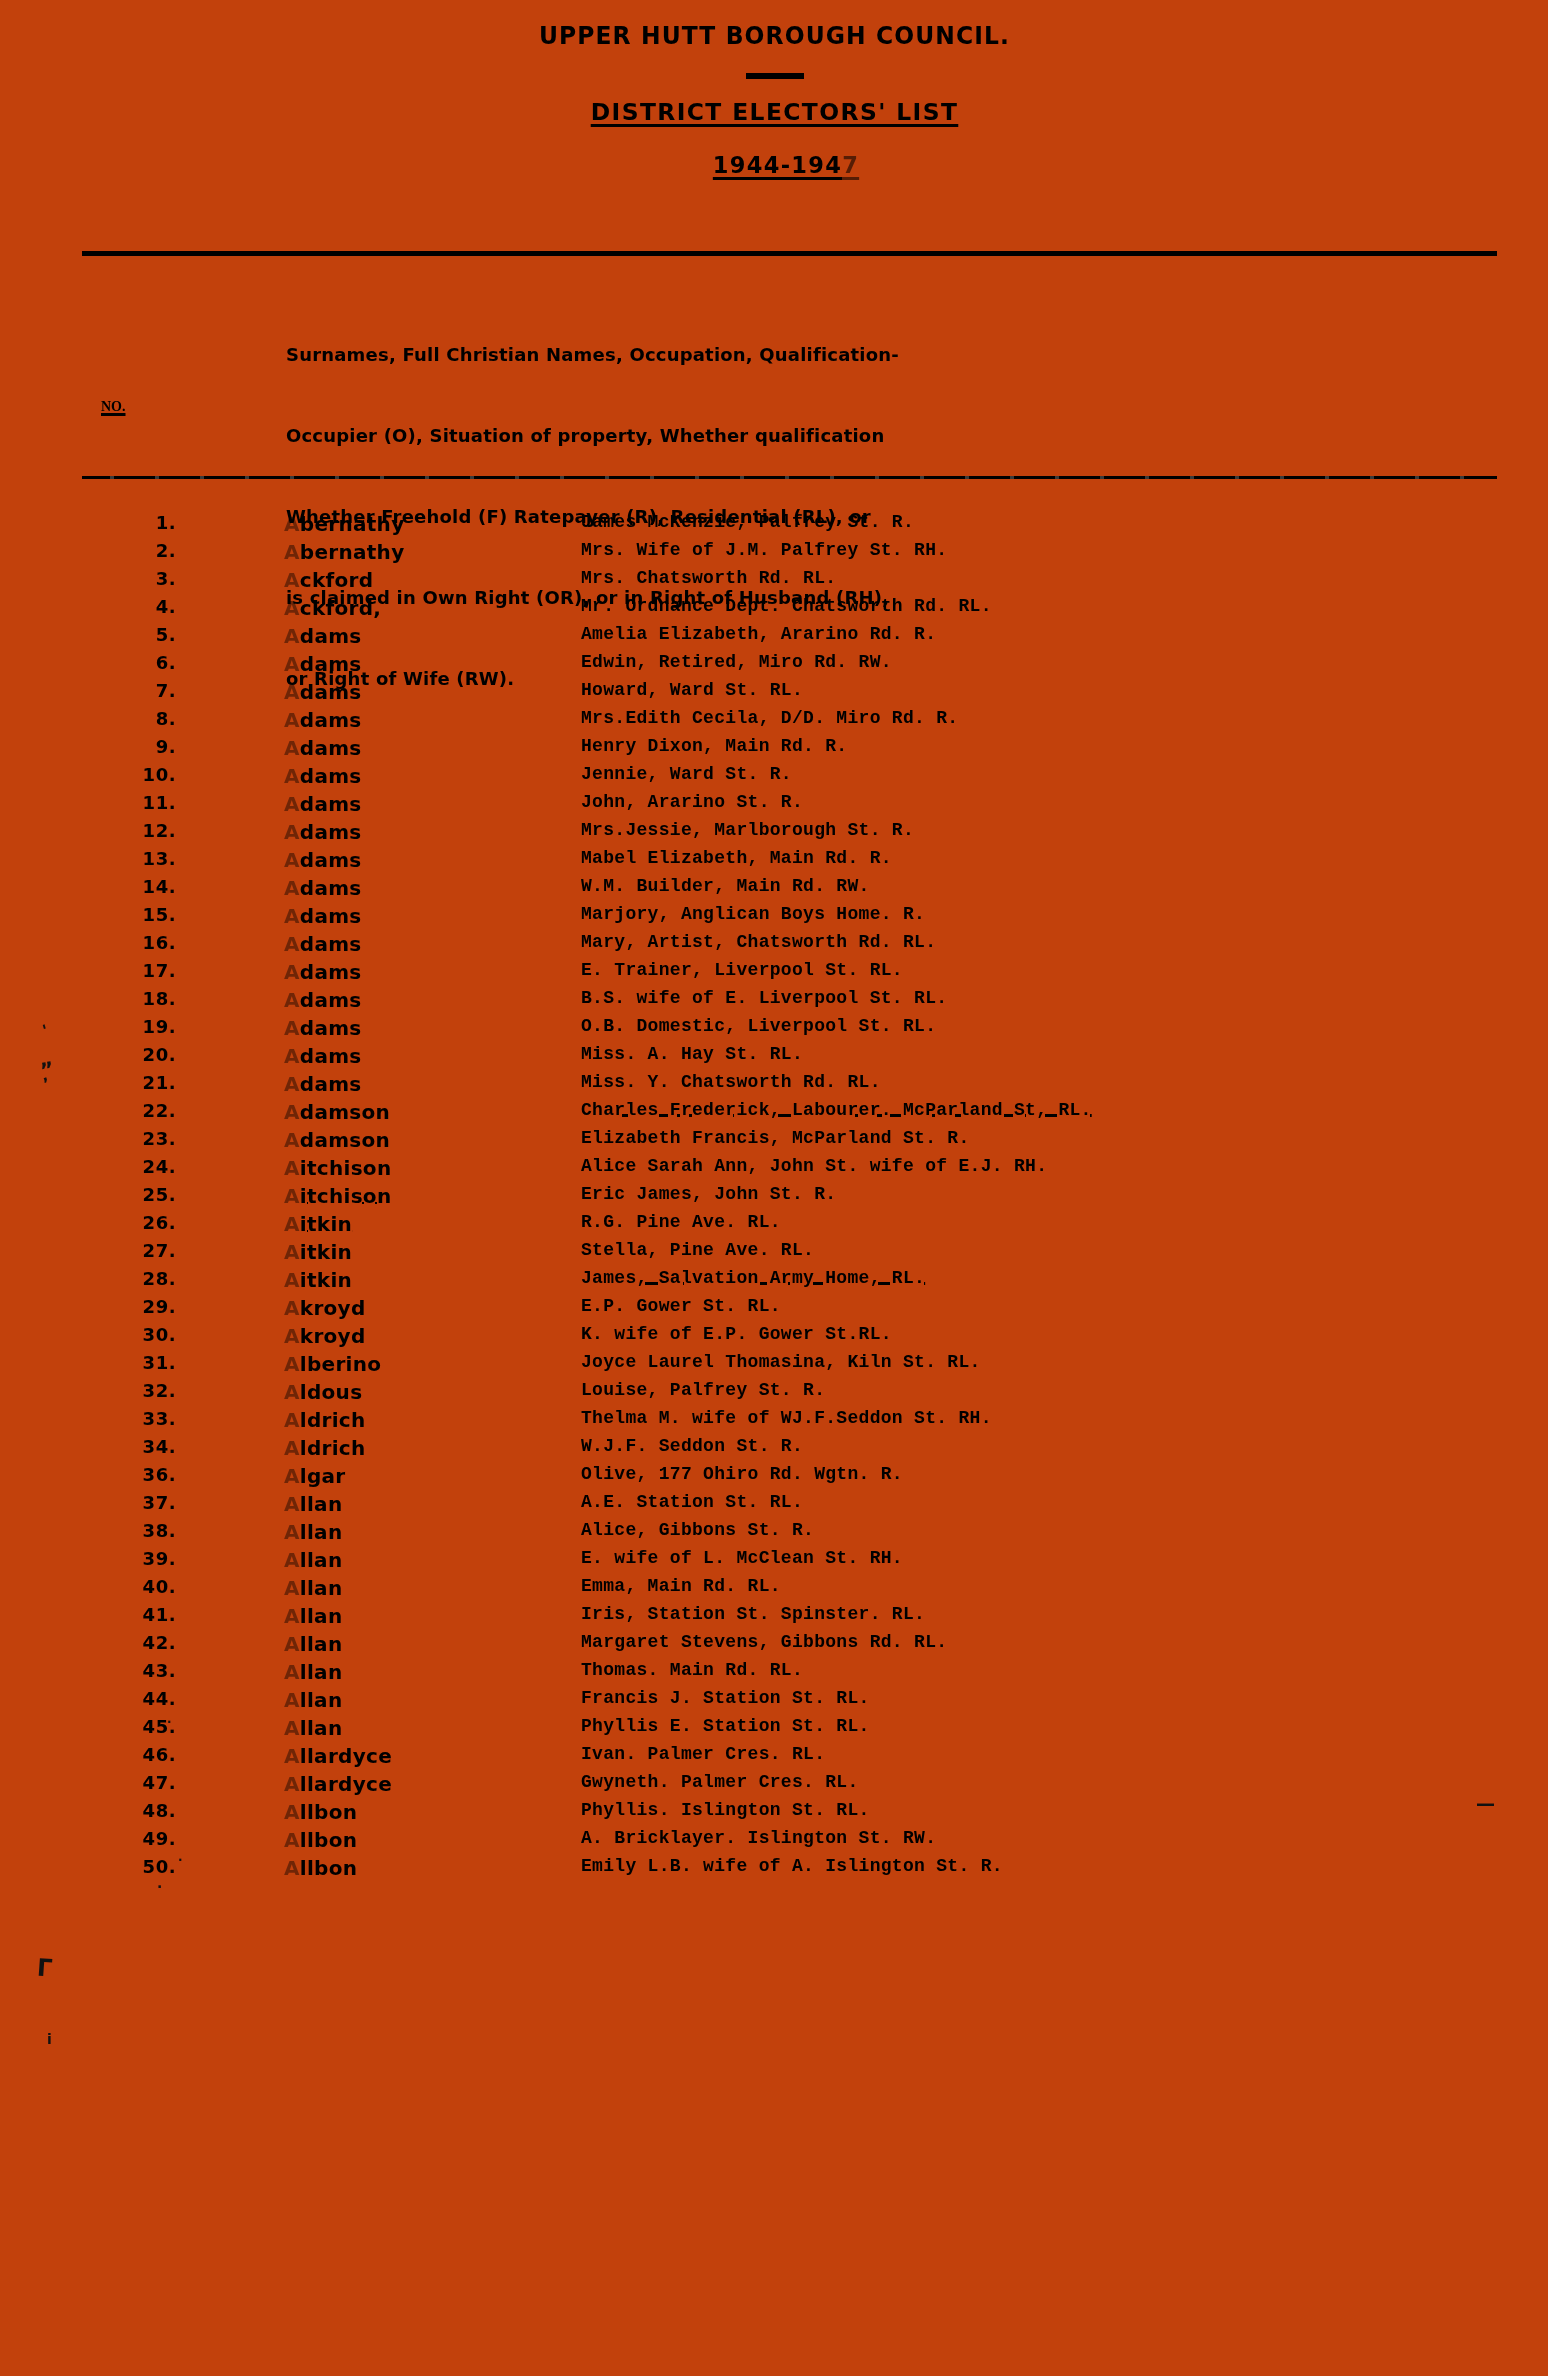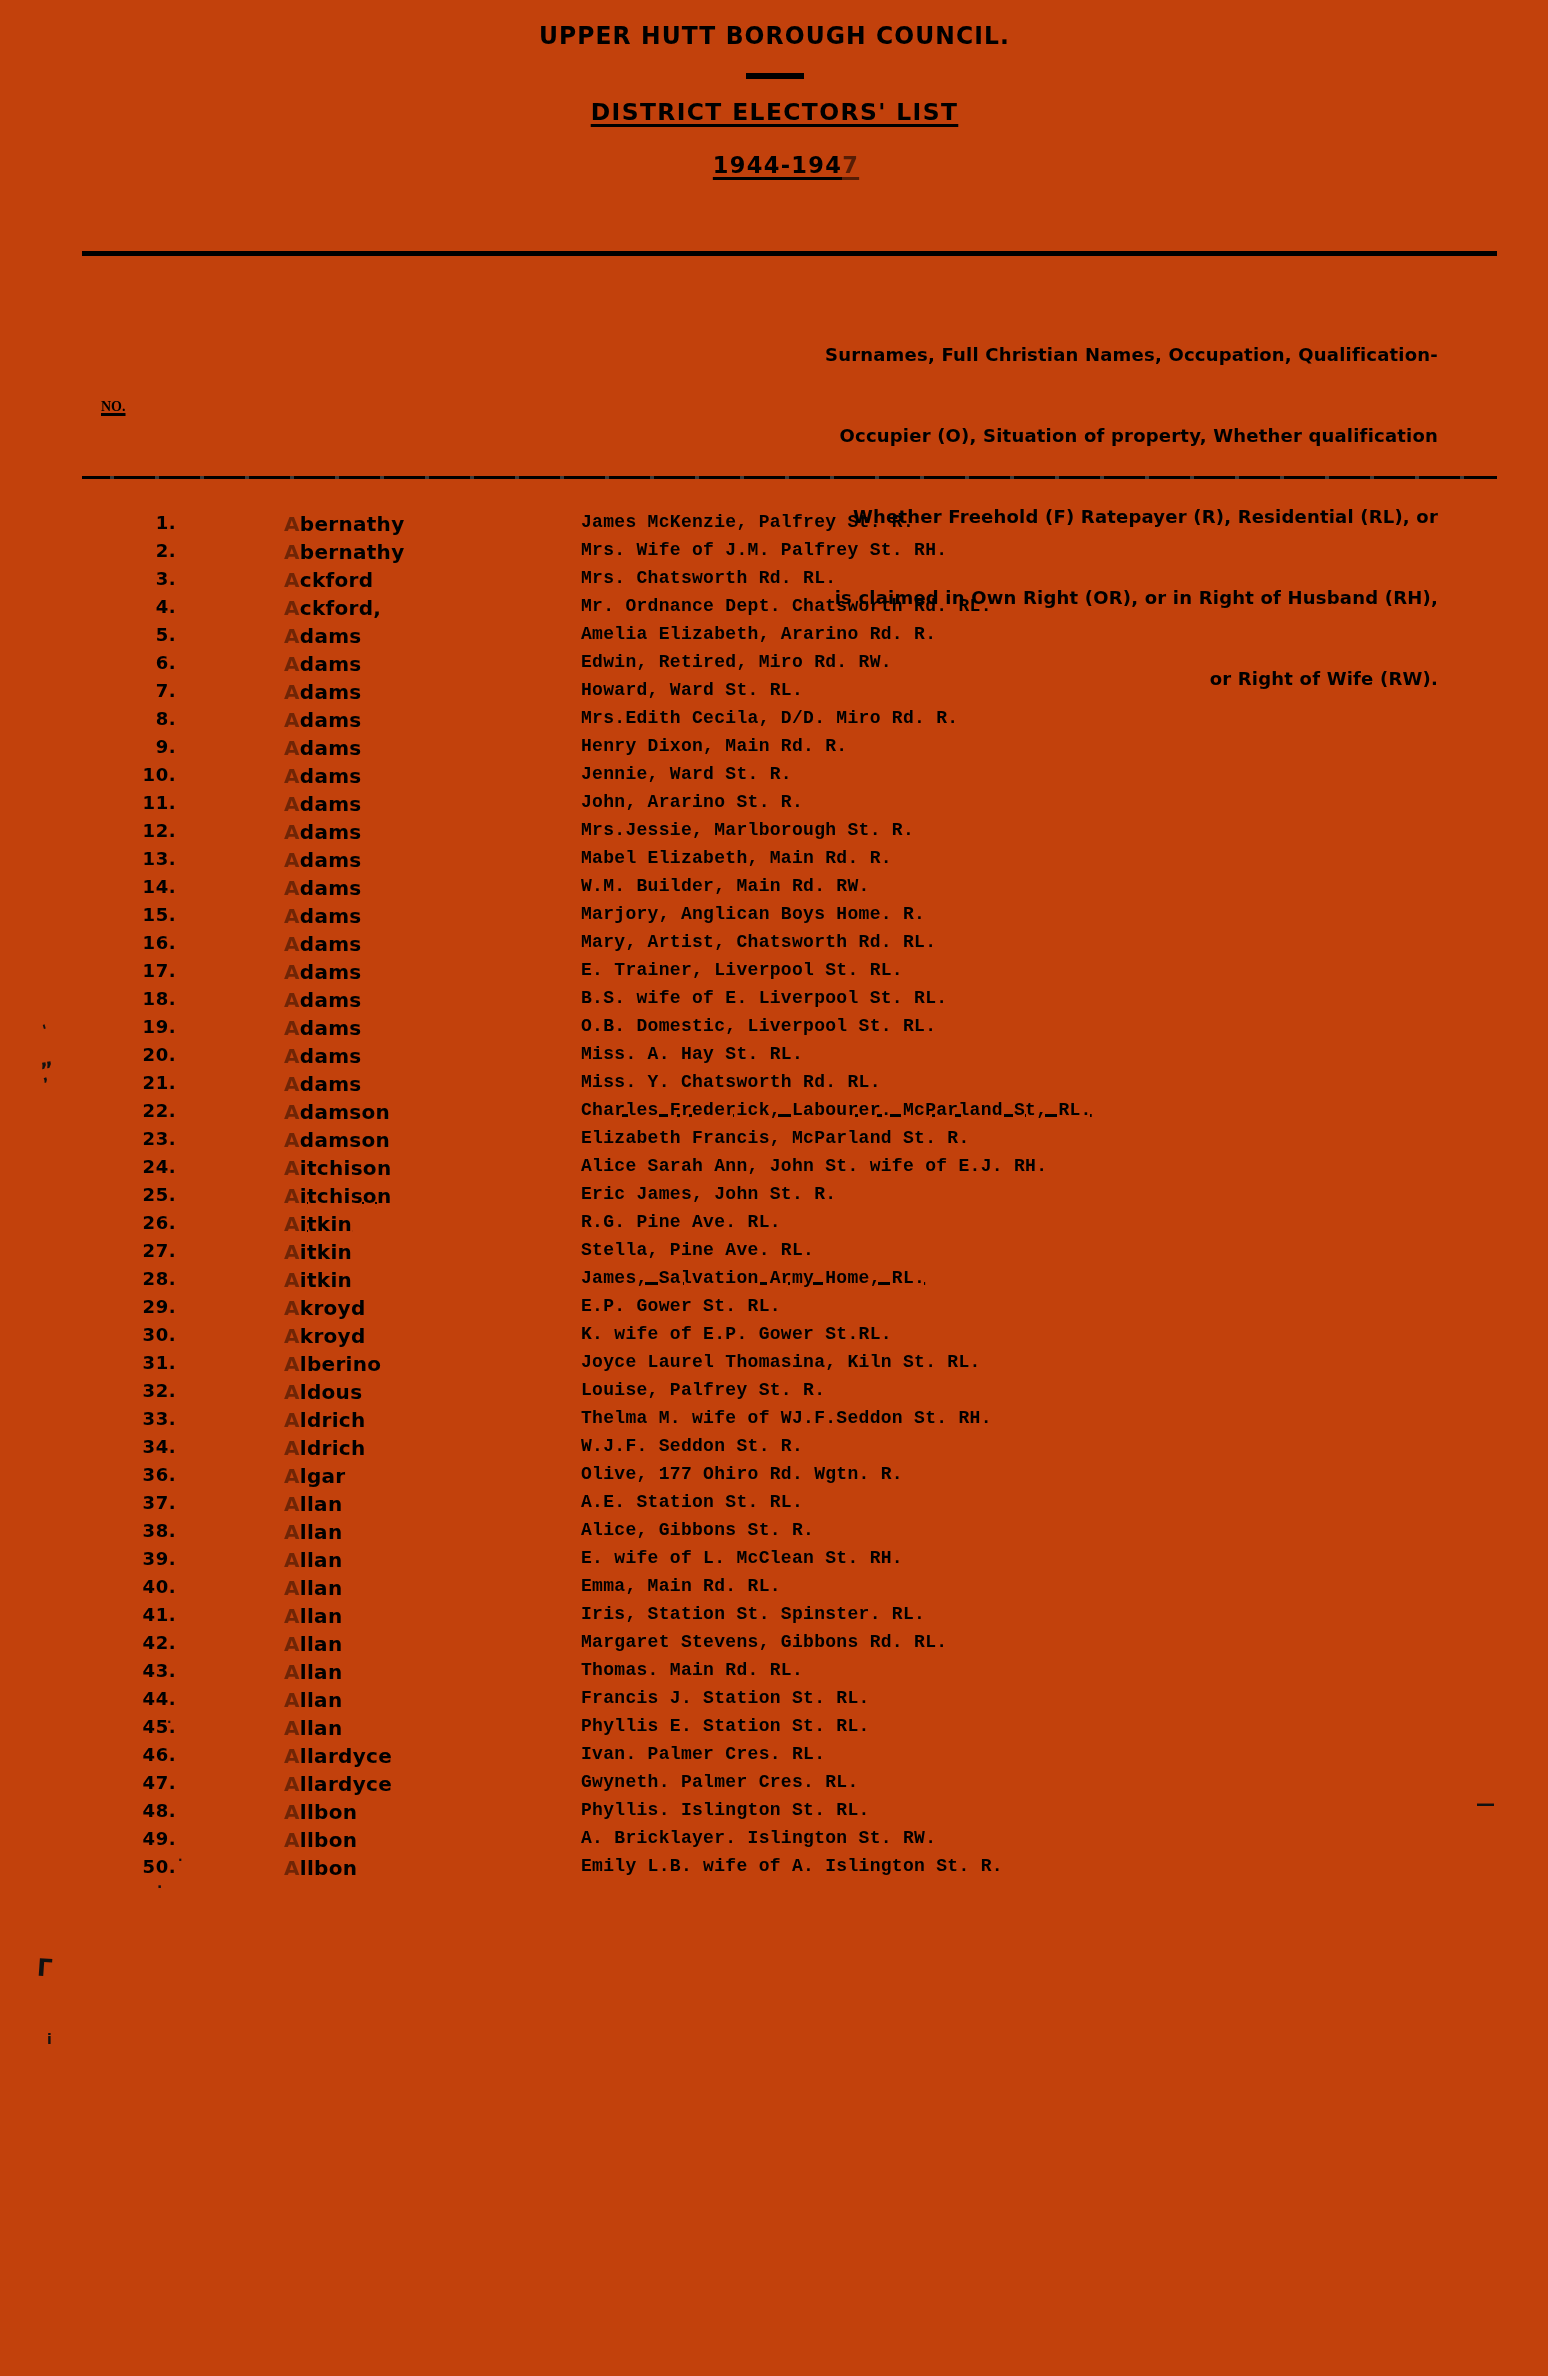--- a/index.html
+++ b/index.html
@@ -88,21 +88,21 @@
     top: 287px;
     left: 286px;
     width: 1152px;
     font-family: "DejaVu Sans", sans-serif;
     font-weight: bold;
     font-size: 18px;
     line-height: 27px;
     letter-spacing: 0.2px;
     white-space: pre;
   }
-  .legend div { white-space: pre; text-align: right; }
+  .legend div { white-space: pre; }
 
   .no-label {
     position: absolute;
     top: 399px;
     left: 101px;
     font-family: Liberation Serif, serif;
     font-weight: bold;
     font-size: 14px;
     text-decoration: underline;
     text-decoration-thickness: 2.8px;

